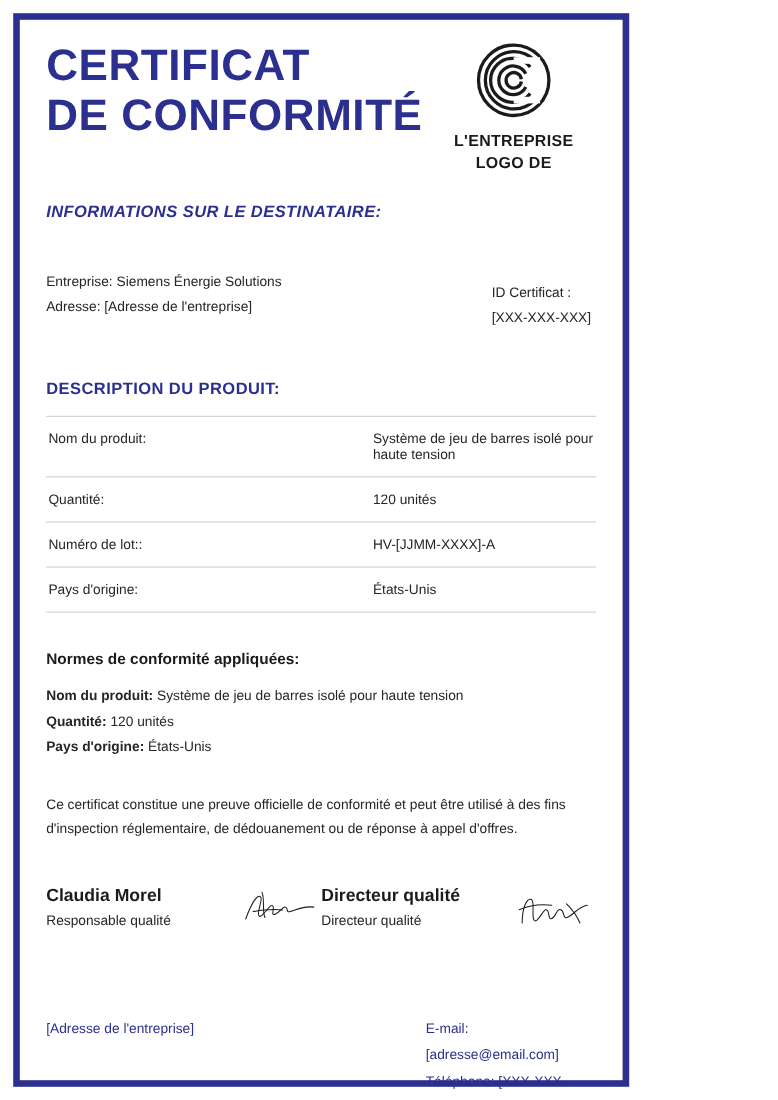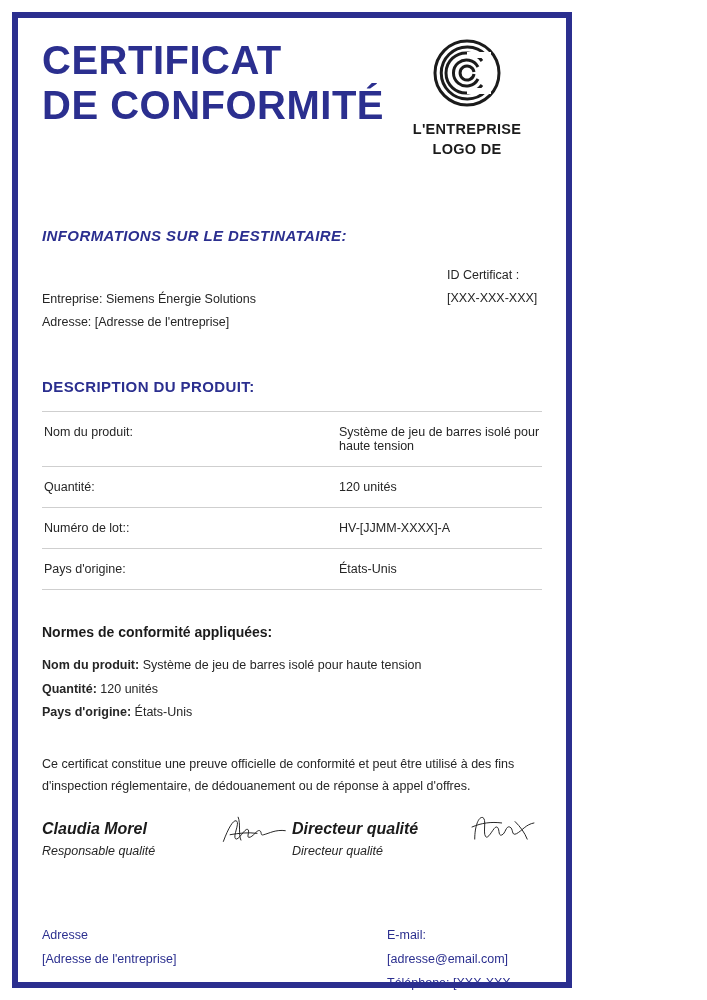--- a/index.html
+++ b/index.html
@@ -76,39 +76,39 @@
 
   
   .section-heading {
     color: #2b2f8f;
     font-weight: bold;
     font-size: 15px;
     letter-spacing: 0.4px;
     font-style: italic;
   }
   .recipient-heading {
-    margin-top: 68px;
+    margin-top: 25px;
   }
   .product-heading {
     margin-top: 44px;
     font-style: normal;
   }
 
   
   .recipient-grid {
     margin-top: 20px;
     display: flex;
   }
   .recipient-col {
     font-size: 12.5px;
     line-height: 1.85;
     color: #262626;
   }
   .recipient-col.left { width: 405px; margin-top: 24px; }
-  .recipient-col.right { flex: 1; }
+  .recipient-col.right { flex: 1; margin-top: 34px; }
 
   
   .product-table {
     margin-top: 16px;
     border-top: 1px solid #cfcfcf;
   }
   .product-row {
     display: flex;
     border-bottom: 1px solid #cfcfcf;
     padding: 13px 0 13px 0;
@@ -150,23 +150,22 @@
   
   .signatures {
     position: absolute;
     left: 0;
     right: 0;
     top: 772px;
     display: flex;
   }
   .sig-block {
     display: flex;
-    align-items: flex-end;
+    align-items: flex-start;
     width: 50%;
-    font-style: italic;
   }
   .sig-names {
     min-width: 170px;
   }
   .sig-name {
     font-size: 16px;
     font-weight: bold;
     color: #1b1b1b;
   }
   .sig-role {
@@ -301,21 +300,20 @@
             <path d="M10 44 C10 24 16 10 22 12 C28 14 22 34 26 40 C30 46 38 26 42 26 C48 26 44 40 50 38 C56 36 56 24 62 26 C68 28 64 40 72 36 C80 32 86 22 98 20"></path>
             <path d="M6 26 C20 20 34 18 50 20"></path>
             <path d="M70 18 C78 26 84 34 88 44"></path>
           </g>
         </svg>
       </div>
     </div>
 
     <div class="footer">
       <div class="footer-col left">
-        <div>Adresse</div>
         <div>[Adresse de l'entreprise]</div>
       </div>
       <div class="footer-col right">
         <div>E-mail: [adresse@email.com]</div>
         <div>Téléphone: [XXX-XXX-XXXX]</div>
       </div>
     </div>
 
   </div>
 </div>

